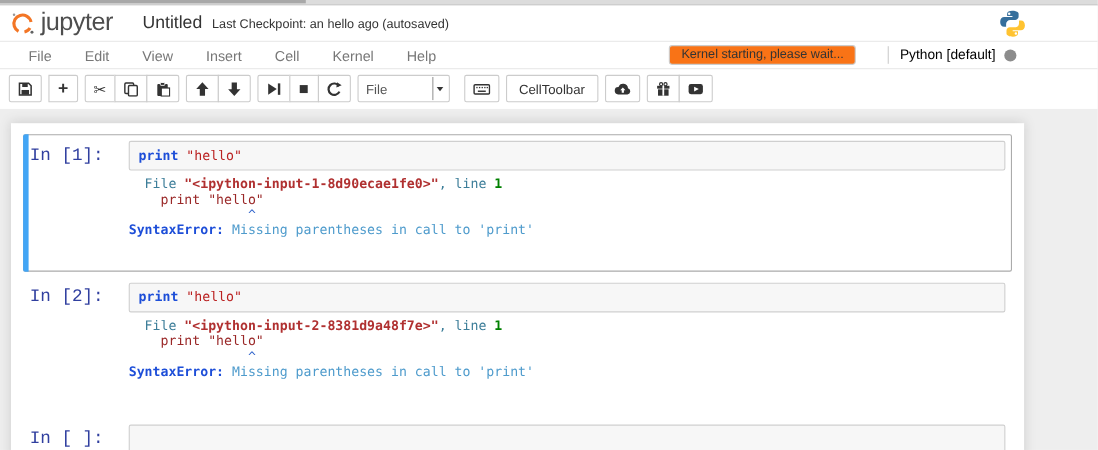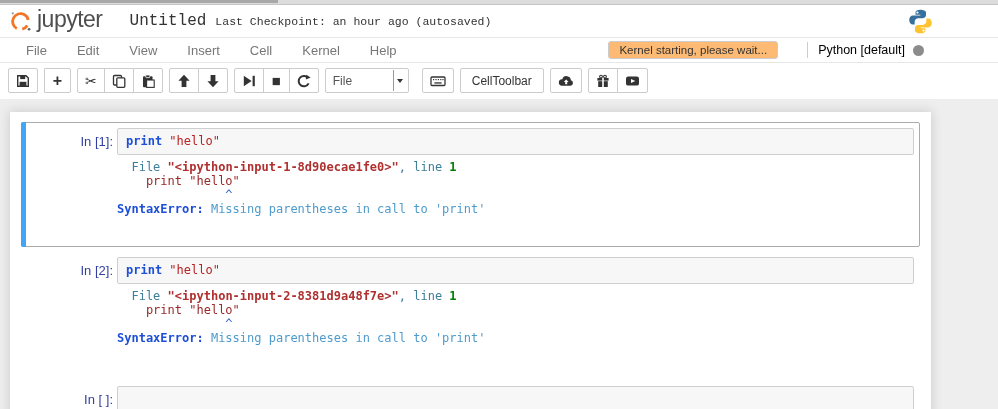--- a/index.html
+++ b/index.html
@@ -16,31 +16,31 @@
   }
 
   
   .top-strip { height:5px; background:#dcdcdc; border-bottom:1px solid #c6c6c6; position:relative; }
   .top-strip .seg { position:absolute; left:0; top:0; width:278px; height:3px; background:#a8a8a8; }
 
   
   #header { background:#fff; height:32px; display:flex; align-items:center; padding-left:9px; position:relative; }
   .logo { display:flex; align-items:center; gap:5px; cursor:pointer; }
   .logo-text { font-size:23px; color:#4e4e4e; letter-spacing:-0.5px; line-height:1; margin-top:-3px; }
-  .title-area { margin-left:27px; display:flex; align-items:baseline; gap:9px;font-family:Liberation Mono, monospace; }
+  .title-area { margin-left:27px; display:flex; align-items:baseline; gap:9px; }
   .nb-title { font-size:16px; color:#333; }
   .checkpoint { font-size:11.5px; color:#333; }
   .python-logo { position:absolute; right:64px; top:3px; }
 
   
   #menubar { background:#fff; border-top:1px solid #e7e7e7; border-bottom:1px solid #e7e7e7;
              height:26px; display:flex; align-items:center; padding-left:11px; font-size:13px; color:#777; }
   .menu-item { padding:4px 15px; cursor:pointer; }
   .menubar-right { margin-left:auto; display:flex; align-items:center; padding-right:74px; }
-  .kernel-msg { border:1px solid #ccc; border-radius:3px; background:#fdba74; padding:2px 10px;
+  .kernel-msg { border:1px solid #ccc; border-radius:3px; background:#f97316; padding:2px 10px;
                 font-size:11.5px; color:#333; }
   .kernel-sep { width:1px; height:16px; background:#ccc; margin:0 10px 0 29px; }
   .kernel-name { font-size:12.5px; color:#000000; margin-right:8px; }
   .kernel-dot { width:11px; height:11px; border-radius:50%; background:#8c8c8c; }
 
   
   #toolbar { background:#fff; padding:5px 0 6px 8px; display:flex; align-items:center; }
   .tbtn { height:25px; min-width:27px; background:#fff; border:1px solid #ccc; border-radius:2px;
           display:flex; align-items:center; justify-content:center; font-size:13px; color:#333;
           padding:0 7px; cursor:pointer; }
@@ -62,22 +62,22 @@
 
   
   #main { padding:13px 0 0 10px; }
   #notebook { width:921px; min-height:290px; background:#fff; padding:10px 11px 5px;
               box-shadow:0 0 10px 1px rgba(87,87,87,0.2); }
   .cell { position:relative; border:1px solid transparent; border-radius:2px; padding:5px; margin-bottom:4px; }
   .cell.selected { border-color:#ababab; }
   .cell.selected::before { content:""; position:absolute; left:-1px; top:-1px; bottom:-1px; width:5px;
                            background:#42A5F5; border-radius:2px 0 0 2px; }
   .input-row, .output-row { display:flex; }
-  .prompt-col { width:90px; flex:none; text-align:right; padding:6px 4px 0 0;
-                font-family:Liberation Sans, sans-serif; font-size:13px; line-height:15px; }
+  .prompt-col { width:90px; flex:none; padding:6px 4px 0 0;
+                font-family:Liberation Mono, monospace; font-size:16px; line-height:15px; }
   .input-prompt { color:#303F9F; }
   .input-box { flex:1; border:1px solid #cfcfcf; border-radius:2px; background:#f7f7f7;
                padding:5px 8px; cursor:text; }
   .input-box pre { font-size:12px; line-height:15px; min-height:15px; }
   .cm-keyword { color:#1d4ed8; font-weight:bold; }
   .cm-string  { color:#BA2121; }
   .output-row { margin-top:5px; padding-bottom:25px; }
   .output-content { flex:1; font-size:12px; line-height:14px; }
   .output-content pre { font-size:12px; line-height:14px; }
   .tb-file     { color:#3D7E99; }
@@ -102,21 +102,21 @@
       <svg width="23" height="23" viewBox="0 0 22 22">
         <circle cx="11" cy="11" r="7.5" fill="none" stroke="#F37626" stroke-width="2.7" stroke-dasharray="30 5.5 6 5.5" transform="rotate(118 11 11)"></circle>
         <circle cx="3.6" cy="3.2" r="1.1" fill="#989798"></circle>
         <circle cx="19.2" cy="18.4" r="1.3" fill="#616262"></circle>
       </svg>
     </span>
     <span class="logo-text">jupyter</span>
   </div>
   <div class="title-area">
     <span class="nb-title">Untitled</span>
-    <span class="checkpoint">Last Checkpoint: an hour ago (autosaved)</span>
+    <span class="checkpoint">Last Checkpoint: an hello ago (autosaved)</span>
   </div>
   <span class="python-logo">
     <svg width="27" height="27" viewBox="0 0 24 24">
       <path fill="#366F9C" d="M11.8 1.5c-2.6 0-4.2.9-4.2 2.5v1.9h4.3v.8H5.3C3.4 6.7 2 8.2 2 10.6c0 2.4 1.3 4 3.2 4h1.6v-2.4c0-1.8 1.5-3.2 3.3-3.2h4.1c1.5 0 2.7-1.2 2.7-2.7V4c0-1.6-2.4-2.5-5.1-2.5z"></path>
       <circle cx="9.3" cy="4" r="1" fill="#fff"></circle>
       <path fill="#FFC331" d="M12.2 22.5c2.6 0 4.2-.9 4.2-2.5v-1.9h-4.3v-.8h6.6c1.9 0 3.3-1.5 3.3-3.9 0-2.4-1.3-4-3.2-4h-1.6v2.4c0 1.8-1.5 3.2-3.3 3.2H9.8c-1.5 0-2.7 1.2-2.7 2.7V20c0 1.6 2.4 2.5 5.1 2.5z"></path>
       <circle cx="14.7" cy="20" r="1" fill="#fff"></circle>
     </svg>
   </span>
 </div>

